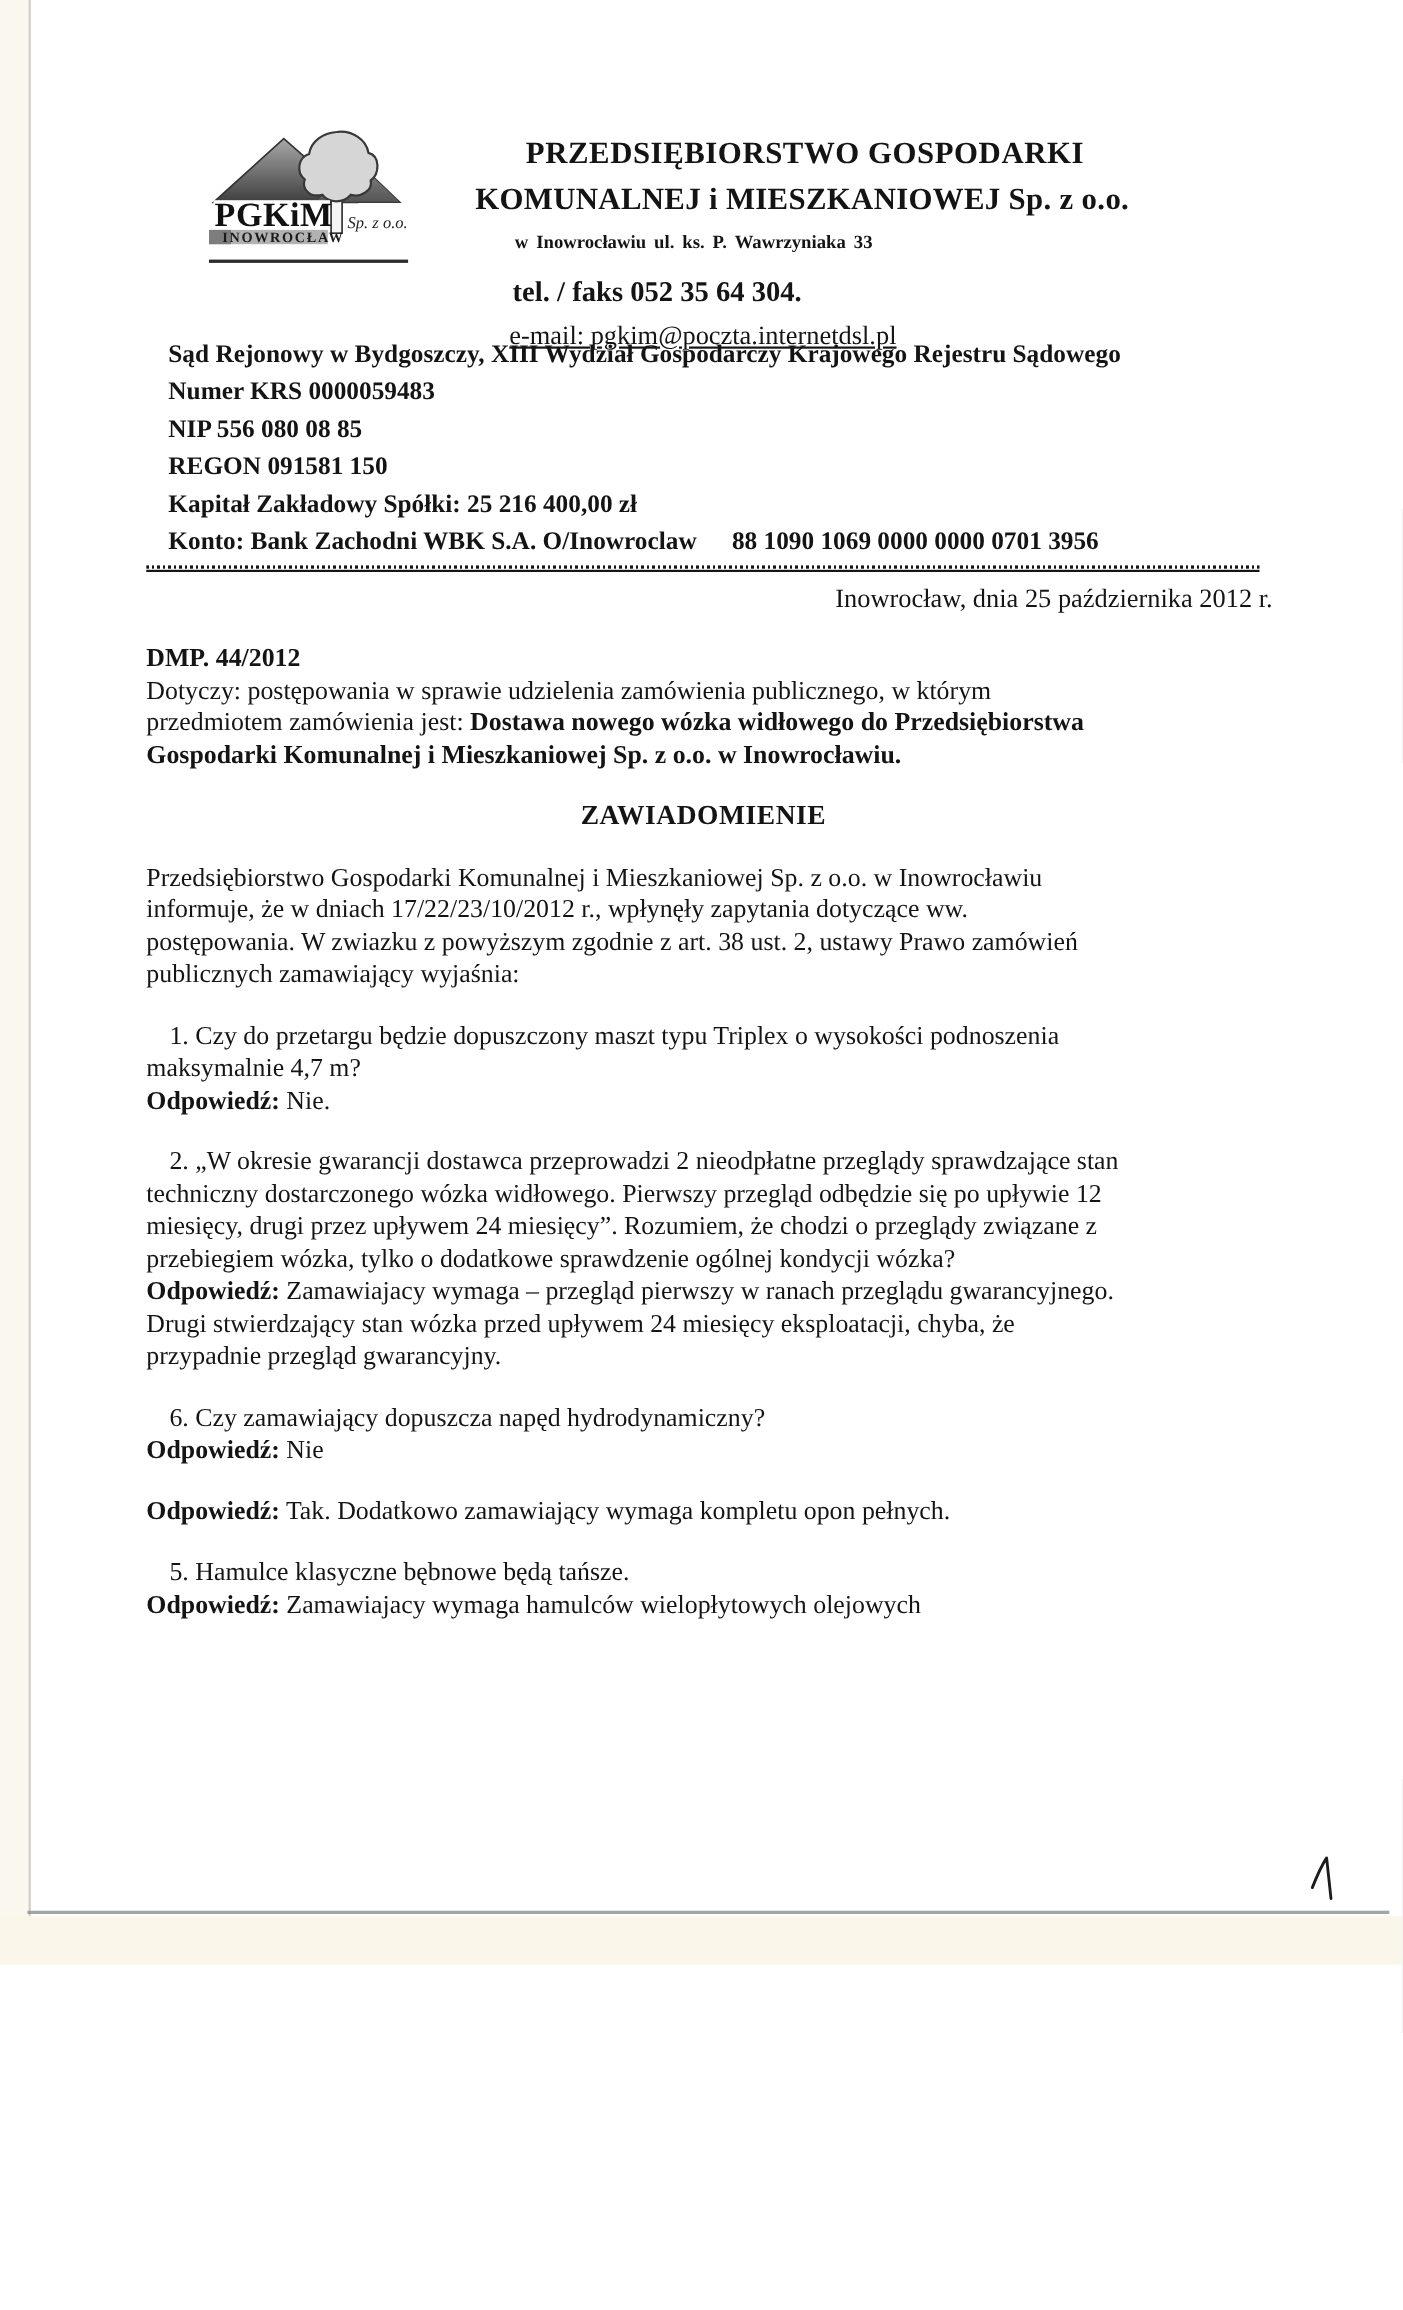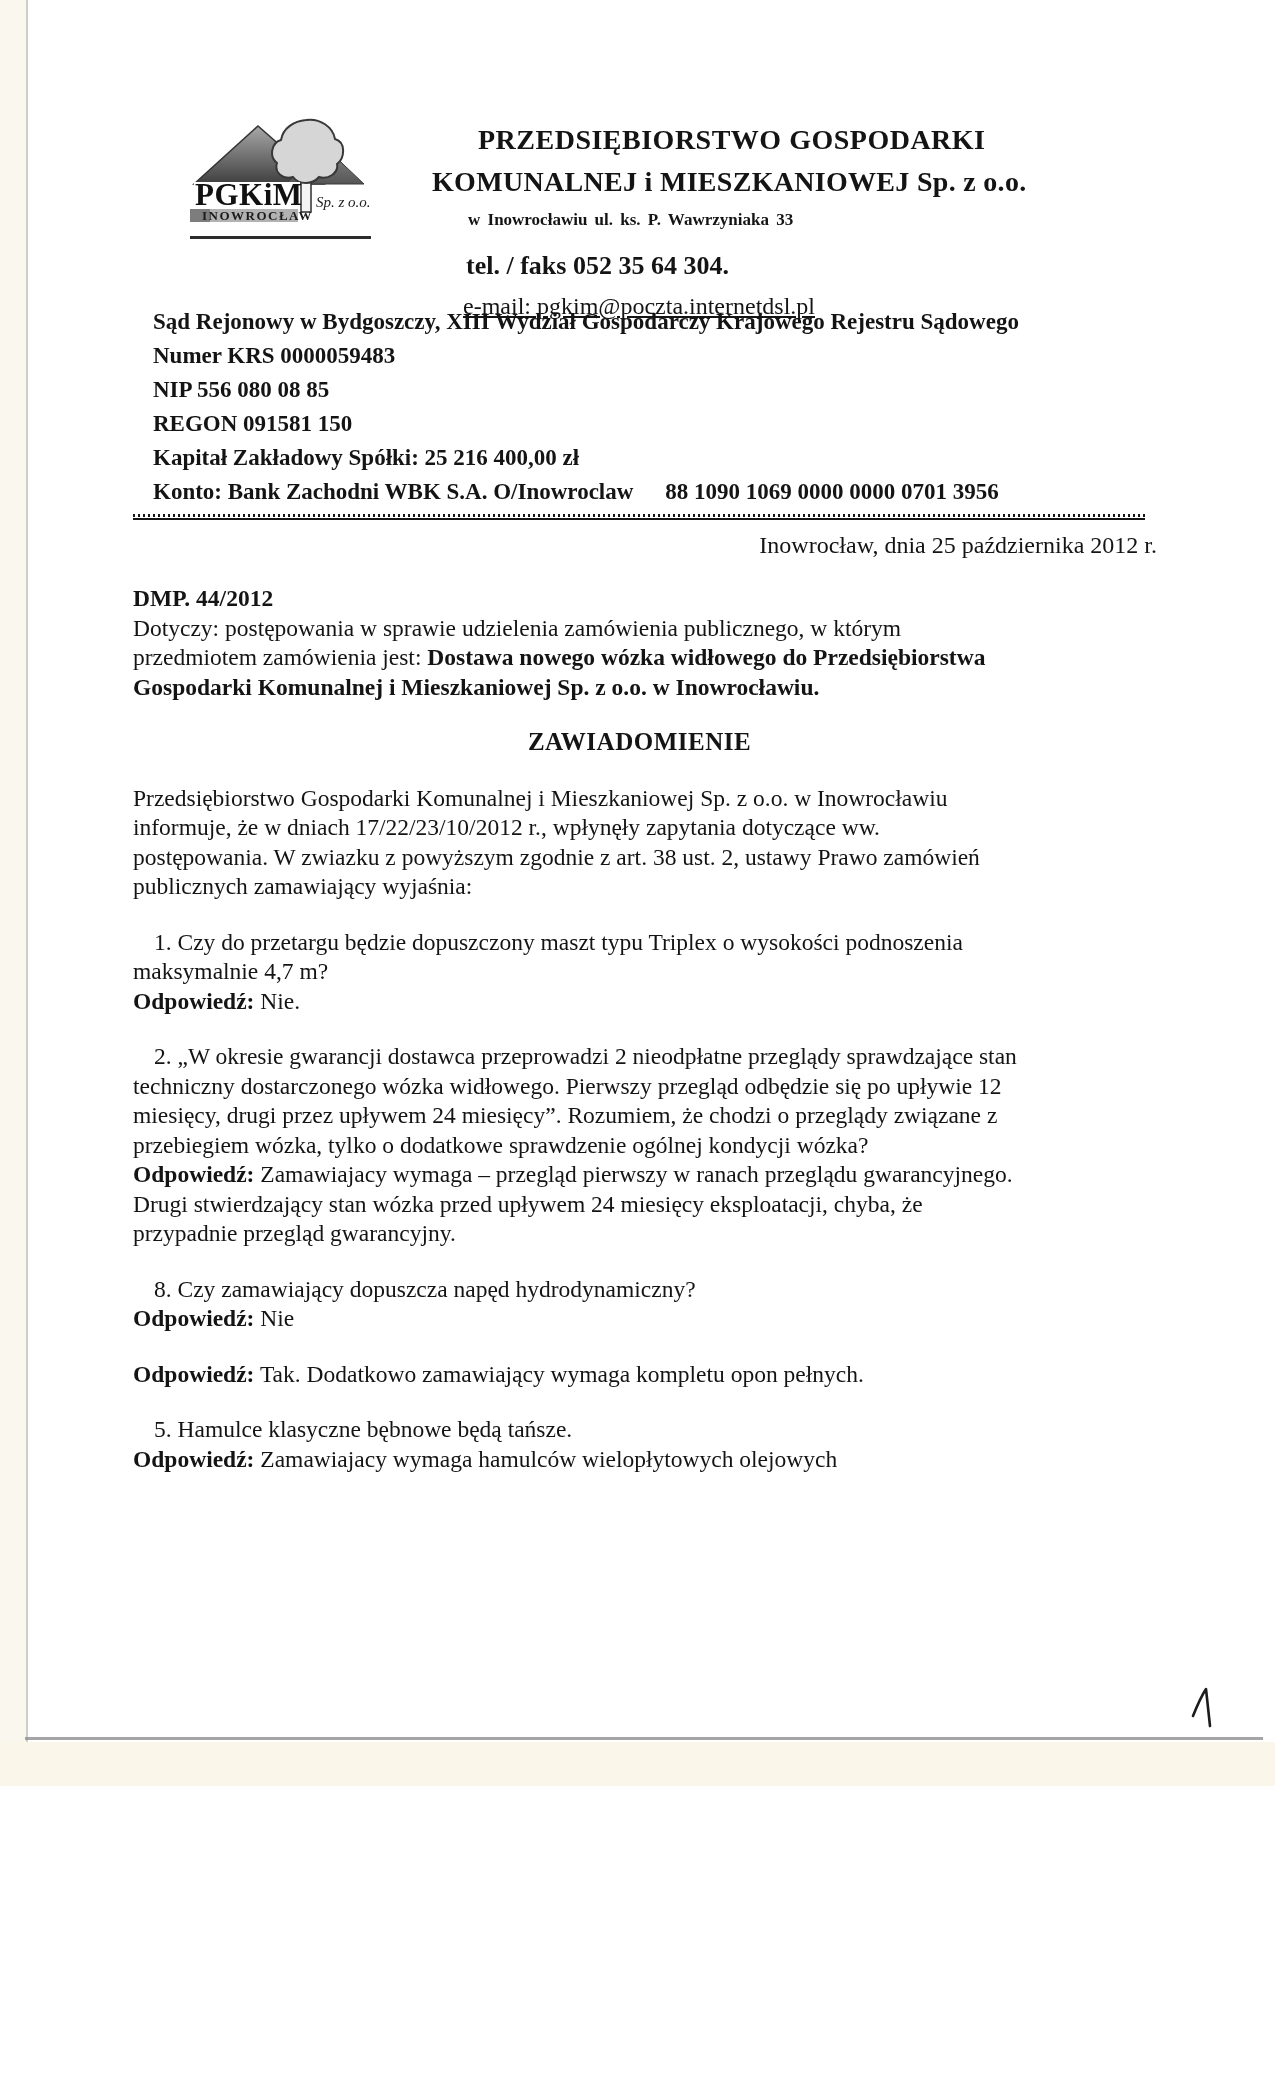--- a/index.html
+++ b/index.html
@@ -136,21 +136,21 @@
       <div class="qa-q pre">2. „W okresie gwarancji dostawca przeprowadzi 2 nieodpłatne przeglądy sprawdzające stan
 techniczny dostarczonego wózka widłowego. Pierwszy przegląd odbędzie się po upływie 12
 miesięcy, drugi przez upływem 24 miesięcy”. Rozumiem, że chodzi o przeglądy związane z
 przebiegiem wózka, tylko o dodatkowe sprawdzenie ogólnej kondycji wózka?</div>
       <div class="pre"><span class="b">Odpowiedź:</span><span> Zamawiajacy wymaga – przegląd pierwszy w ranach przeglądu gwarancyjnego.
 Drugi stwierdzający stan wózka przed upływem 24 miesięcy eksploatacji, chyba, że
 przypadnie przegląd gwarancyjny.</span></div>
     </div>
 
     <div class="qa-item">
-      <div class="qa-q pre">8. Czy zamawiający dopuszcza napęd hydrodynamiczny?</div>
+      <div class="qa-q pre">6. Czy zamawiający dopuszcza napęd hydrodynamiczny?</div>
       <div class="pre"><span class="b">Odpowiedź:</span><span> Nie</span></div>
     </div>
 
     <div class="qa-item">
       <div class="pre"><span class="b">Odpowiedź:</span><span> Tak. Dodatkowo zamawiający wymaga kompletu opon pełnych.</span></div>
     </div>
 
     <div class="qa-item">
       <div class="qa-q pre">5. Hamulce klasyczne bębnowe będą tańsze.</div>
       <div class="pre"><span class="b">Odpowiedź:</span><span> Zamawiajacy wymaga hamulców wielopłytowych olejowych</span></div>

